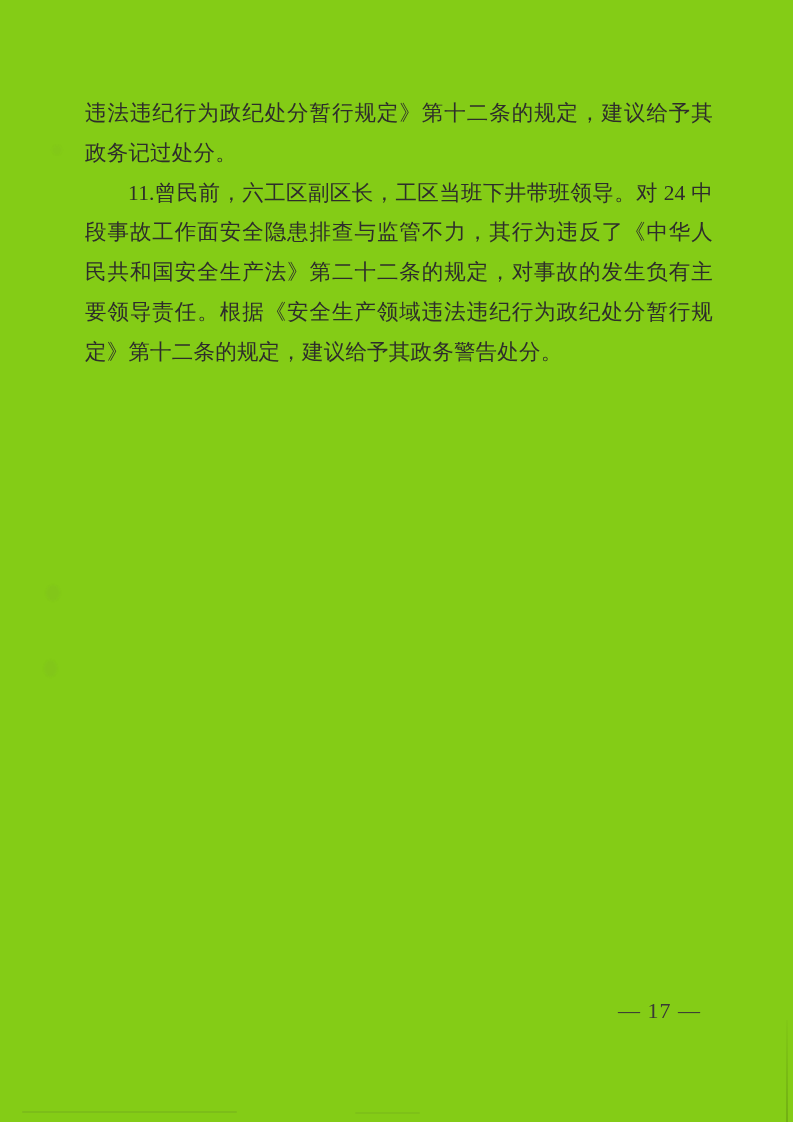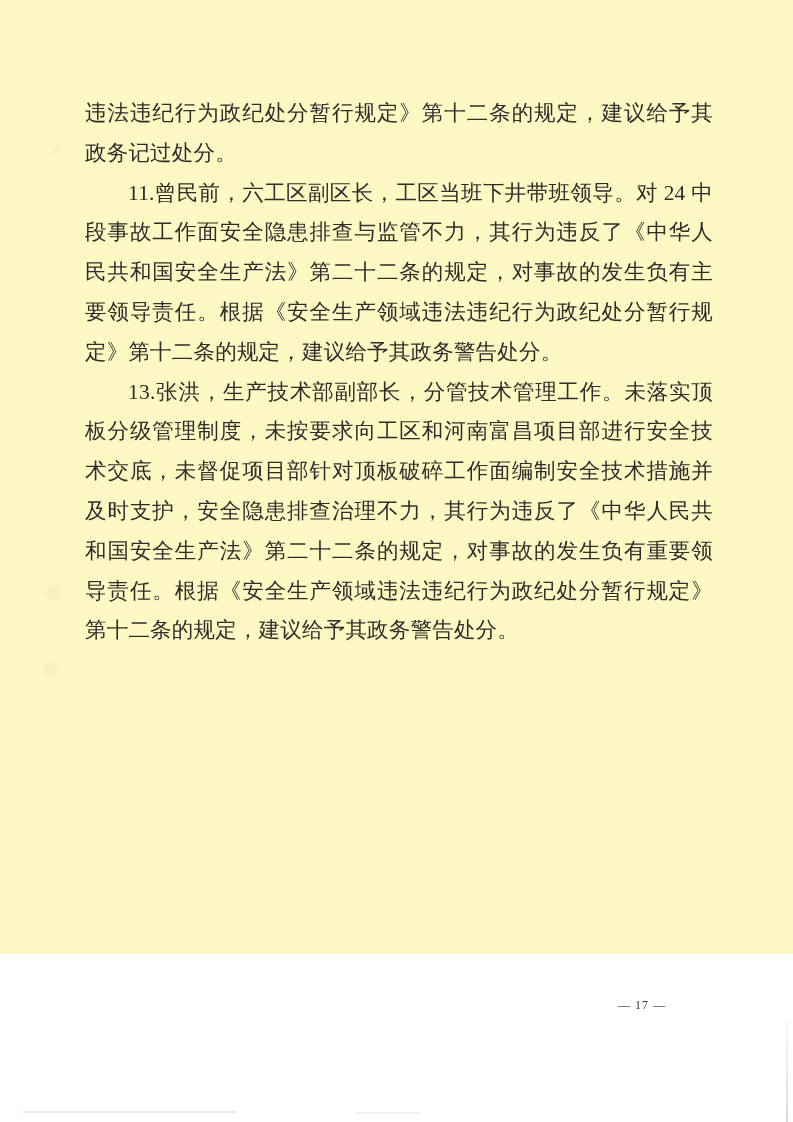--- a/index.html
+++ b/index.html
@@ -6,22 +6,22 @@
     margin: 0;
     padding: 0;
     width: 793px;
     height: 1122px;
     background: #ffffff;
     overflow: hidden;
   }
   .page {
     position: relative;
     width: 793px;
-    height: 954px;
-    background: #fef9c3;
+    height: 1122px;
+    background: #84cc16;
     font-family: "Liberation Serif", "DejaVu Serif", serif;
     color: #2e2d2b;
   }
   .text-block {
     position: absolute;
     left: 85px;
     top: 94px;
     width: 628px;
   }
   .text-block p {
@@ -36,21 +36,21 @@
   .text-block p.indent {
     text-indent: 2em;
   }
   .text-block p.continues {
     text-align-last: justify;
   }
   .page-number {
     position: absolute;
     top: 998px;
     left: 618px;
-    font-size: 12px;
+    font-size: 22px;
     letter-spacing: 1px;
     color: #3a3936;
     white-space: nowrap;
   }
   
   .artifact {
     position: absolute;
     pointer-events: none;
   }
   .edge-line-right {
@@ -81,21 +81,20 @@
   .speck-3 { left: 52px; top: 145px; width: 10px; height: 10px; background: rgba(90,90,90,0.03); border-radius: 50%; filter: blur(1px); }
 </style>
 </head>
 <body>
 
 <div class="page">
 
   <div class="text-block">
     <p>违法违纪行为政纪处分暂行规定》第十二条的规定，建议给予其政务记过处分。</p>
     <p class="indent">11.曾民前，六工区副区长，工区当班下井带班领导。对 24 中段事故工作面安全隐患排查与监管不力，其行为违反了《中华人民共和国安全生产法》第二十二条的规定，对事故的发生负有主要领导责任。根据《安全生产领域违法违纪行为政纪处分暂行规定》第十二条的规定，建议给予其政务警告处分。</p>
-    <p class="indent">13.张洪，生产技术部副部长，分管技术管理工作。未落实顶板分级管理制度，未按要求向工区和河南富昌项目部进行安全技术交底，未督促项目部针对顶板破碎工作面编制安全技术措施并及时支护，安全隐患排查治理不力，其行为违反了《中华人民共和国安全生产法》第二十二条的规定，对事故的发生负有重要领导责任。根据《安全生产领域违法违纪行为政纪处分暂行规定》第十二条的规定，建议给予其政务警告处分。</p>
   </div>
 
   <div class="page-number">— 17 —</div>
 
   <div class="artifact edge-line-right"></div>
   <div class="artifact smudge-bottom-1"></div>
   <div class="artifact smudge-bottom-2"></div>
   <div class="artifact speck-1"></div>
   <div class="artifact speck-2"></div>
   <div class="artifact speck-3"></div>

